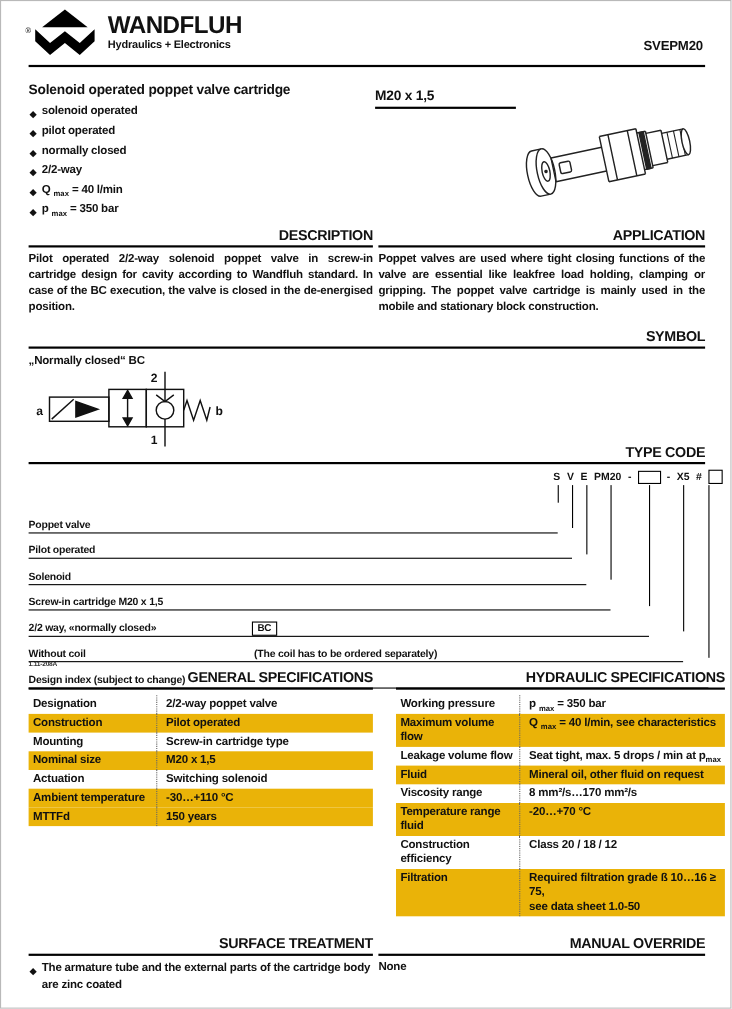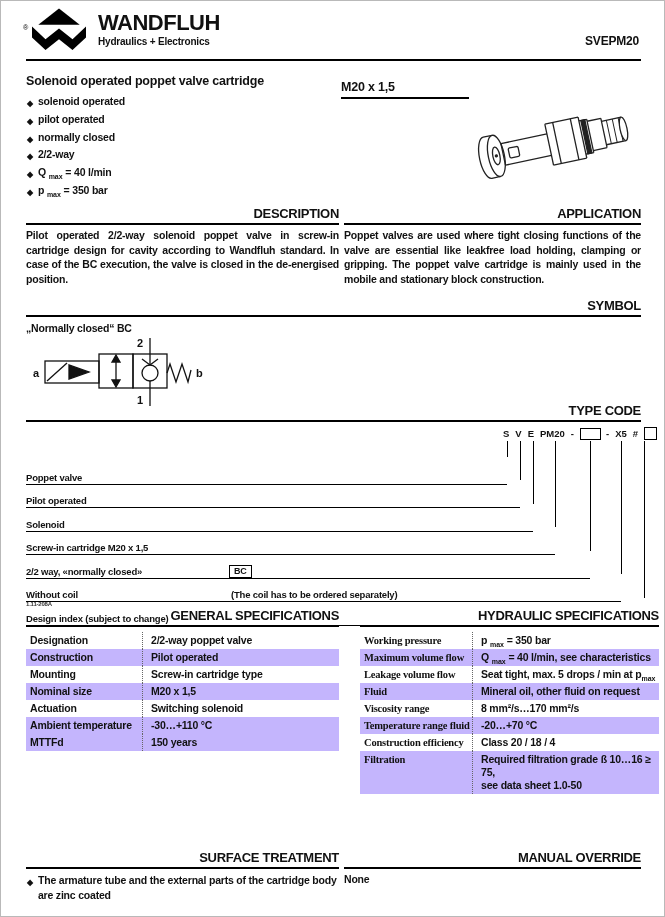--- a/index.html
+++ b/index.html
@@ -54,23 +54,23 @@
     font-size:9.5px; font-weight:700; line-height:11px;margin-top:28px; }
   .tc-tag { position:absolute; left:203px; top:-1px; border:1px solid #000;
     padding:0 4px; font-size:9px; font-weight:700; line-height:11px; }
   .tc-note { position:absolute; left:205px; top:0; font-size:9.5px; font-weight:700; }
   .tc-ref { position:absolute; left:0; top:177px; font-size:6px; font-weight:700; color:#333; }
   
   .gen-section { position:absolute; left:25px; top:607px; width:313px; }
   .hyd-section { position:absolute; left:343px; top:607px; width:299px;margin-left:16px; }
   .spec-table { margin-top:5px; }
   .spec-row { display:flex; align-items:stretch; }
-  .spec-row.shaded { background:#c4b5fd; }
+  .spec-row.shaded { background:#eab308; }
   .spec-label { width:116px; padding:2px 2px 2px 4px; font-size:10.5px; font-weight:700; line-height:13px; }
-  .hyd-section .spec-label { width:112px;font-family:Liberation Serif, serif; }
+  .hyd-section .spec-label { width:112px; }
   .spec-value { flex:1; border-left:1px dotted #666; padding:2px 2px 2px 8px;
     font-size:10.5px; font-weight:700; line-height:13px; }
   
   .surf-section { position:absolute; left:25px; top:849px; width:313px; }
   .manual-section { position:absolute; left:343px; top:849px; width:297px; }
   .surf-bullet { display:flex; margin-top:4px; font-size:10.5px; font-weight:700; line-height:14.6px; }
   .plain-note { margin-top:4px; font-size:10.5px; font-weight:700; }
 </style>
 </head>
 <body>
@@ -273,21 +273,21 @@
       <div class="spec-row">
           <div class="spec-label">Viscosity range</div>
           <div class="spec-value"><span>8 mm²/s…170 mm²/s</span></div>
         </div>
       <div class="spec-row shaded">
           <div class="spec-label">Temperature range fluid</div>
           <div class="spec-value"><span>-20…+70 °C</span></div>
         </div>
       <div class="spec-row">
           <div class="spec-label">Construction efficiency</div>
-          <div class="spec-value"><span>Class 20 / 18 / 4</span></div>
+          <div class="spec-value"><span>Class 20 / 18 / 12</span></div>
         </div>
       <div class="spec-row shaded">
           <div class="spec-label">Filtration</div>
           <div class="spec-value"><span>Required filtration grade ß 10…16 ≥ 75,</span><br><span>see data sheet 1.0-50</span></div>
         </div>
     </div>
   </div>
 
   <div class="surf-section">
     <div class="sec-heading">SURFACE TREATMENT</div>

